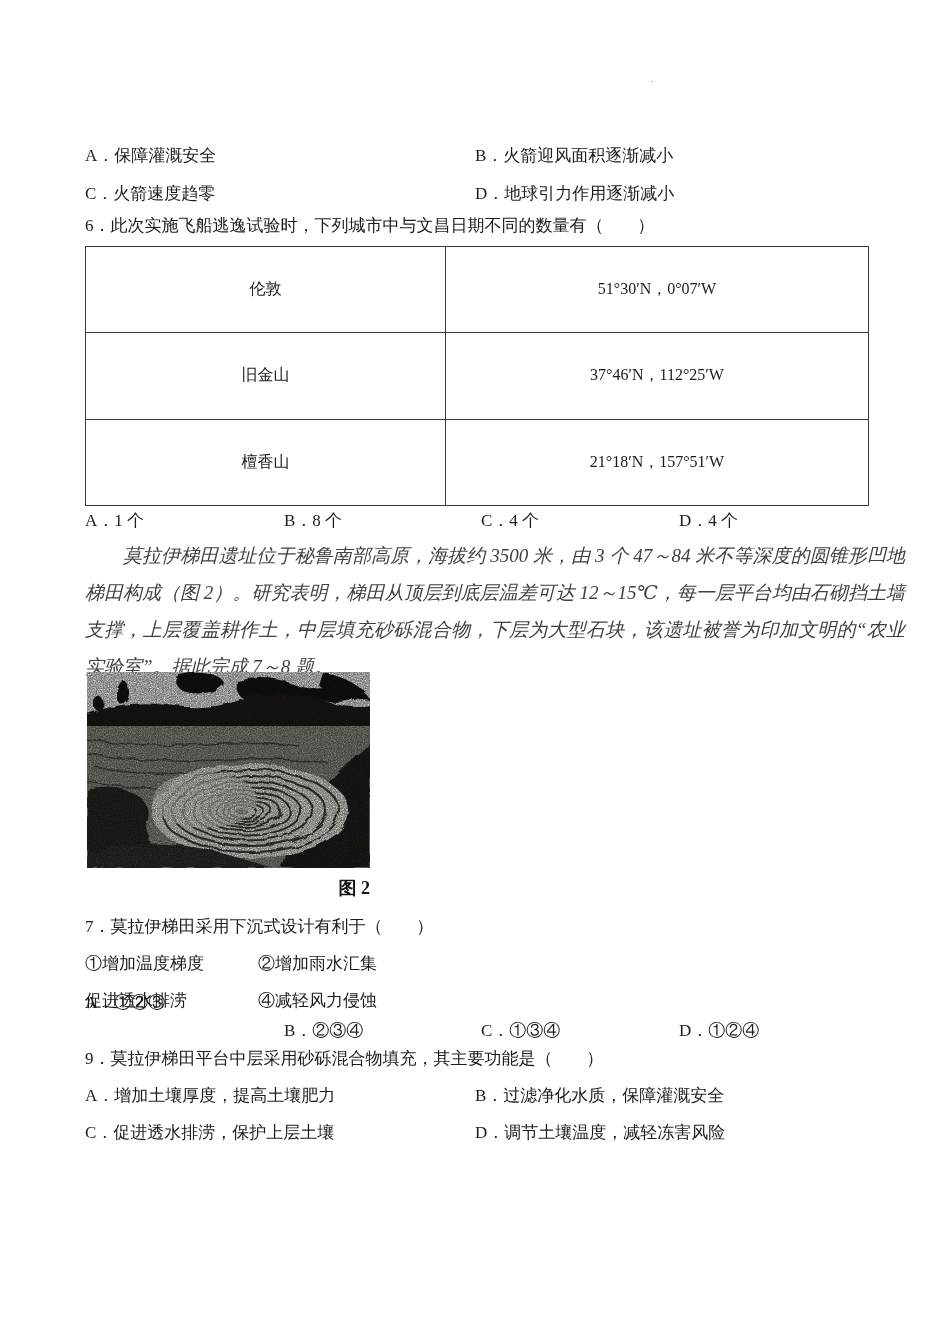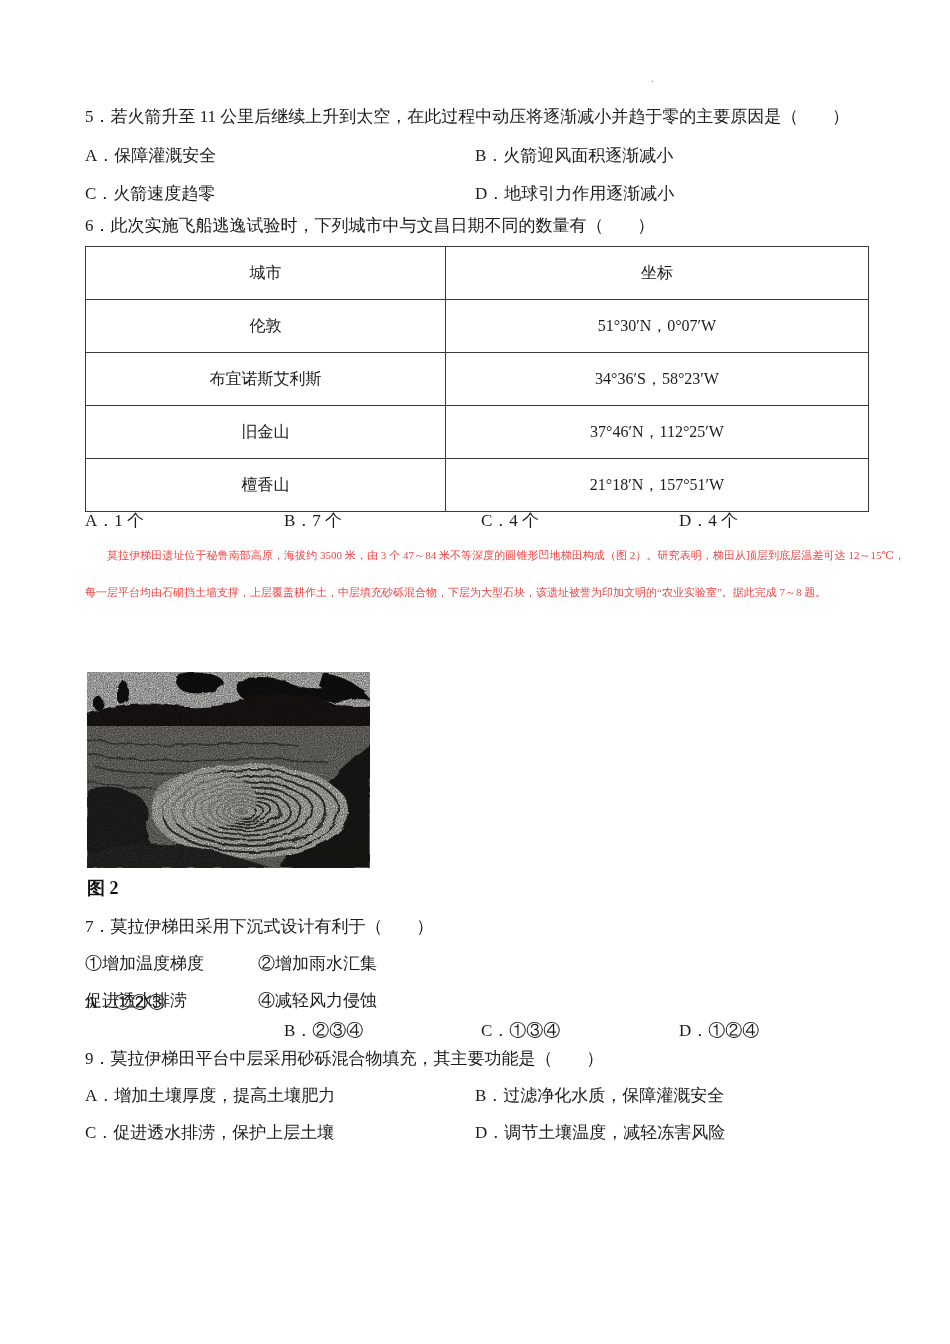--- a/index.html
+++ b/index.html
@@ -39,88 +39,80 @@
     height:52px;
     padding:0;
     color:#1d1b19;
   }
   table.coords col.c1{width:360px;}
   table.coords col.c2{width:423px;}
   .passage{
     position:absolute;
     left:85px;top:537px;
     width:820px;
-    font-size:11px;
+    font-size:19px;
     line-height:37px;
     text-align:justify;
     text-indent:2em;
-    color:#ef4444;
+    color:#404040;
+    font-style:italic;
   }
   .photo{
     position:absolute;
     left:87px;top:672px;
     width:283px;height:196px;
     display:block;
   }
   .figcap{
     position:absolute;
     left:87px;top:876px;
     width:283px;
-    text-align:left;
+    text-align:right;
     font-weight:bold;
     font-size:18px;
     color:#141210;
   }
 </style>
 </head>
 <body>
 
 <div class="page">
 
   <span class="stray">.</span>
 
-  <div class="ln" style="top:107px">5．若火箭升至 11 公里后继续上升到太空，在此过程中动压将逐渐减小并趋于零的主要原因是（　　）</div>
   <div class="ln" style="top:146px">A．保障灌溉安全</div>
   <div class="ln" style="top:146px;left:475px">B．火箭迎风面积逐渐减小</div>
   <div class="ln" style="top:184px">C．火箭速度趋零</div>
   <div class="ln" style="top:184px;left:475px">D．地球引力作用逐渐减小</div>
 
   <div class="ln" style="top:216px">6．此次实施飞船逃逸试验时，下列城市中与文昌日期不同的数量有（　　）</div>
 
   <table class="coords">
     <colgroup>
         <col class="c1">
         <col class="c2">
       </colgroup>
     <tbody>
       <tr>
-        <td>城市</td>
-        <td>坐标</td>
-      </tr>
-      <tr>
         <td>伦敦</td>
         <td>51°30′N，0°07′W</td>
-      </tr>
-      <tr>
-        <td>布宜诺斯艾利斯</td>
-        <td>34°36′S，58°23′W</td>
       </tr>
       <tr>
         <td>旧金山</td>
         <td>37°46′N，112°25′W</td>
       </tr>
       <tr>
         <td>檀香山</td>
         <td>21°18′N，157°51′W</td>
       </tr>
     </tbody>
   </table>
 
   <div class="ln" style="top:511px">A．1 个</div>
-  <div class="ln" style="top:511px;left:284px">B．7 个</div>
+  <div class="ln" style="top:511px;left:284px">B．8 个</div>
   <div class="ln" style="top:511px;left:481px">C．4 个</div>
   <div class="ln" style="top:511px;left:679px">D．4 个</div>
 
   <div class="passage">莫拉伊梯田遗址位于秘鲁南部高原，海拔约 3500 米，由 3 个 47～84 米不等深度的圆锥形凹地梯田构成（图 2）。研究表明，梯田从顶层到底层温差可达 12～15℃，每一层平台均由石砌挡土墙支撑，上层覆盖耕作土，中层填充砂砾混合物，下层为大型石块，该遗址被誉为印加文明的“农业实验室”。据此完成 7～8 题。</div>
 
   <svg class="photo" viewBox="0 0 283 196" xmlns="http://www.w3.org/2000/svg">
     <defs>
       <filter id="wavy" x="-15%" y="-15%" width="130%" height="130%">
         <feTurbulence type="fractalNoise" baseFrequency="0.045" numOctaves="3" seed="3" result="n"></feTurbulence>
         <feDisplacementMap in="SourceGraphic" in2="n" scale="7"></feDisplacementMap>

